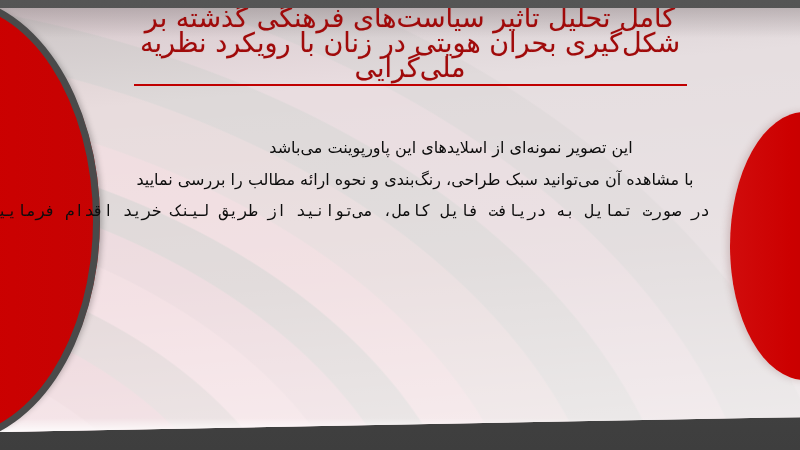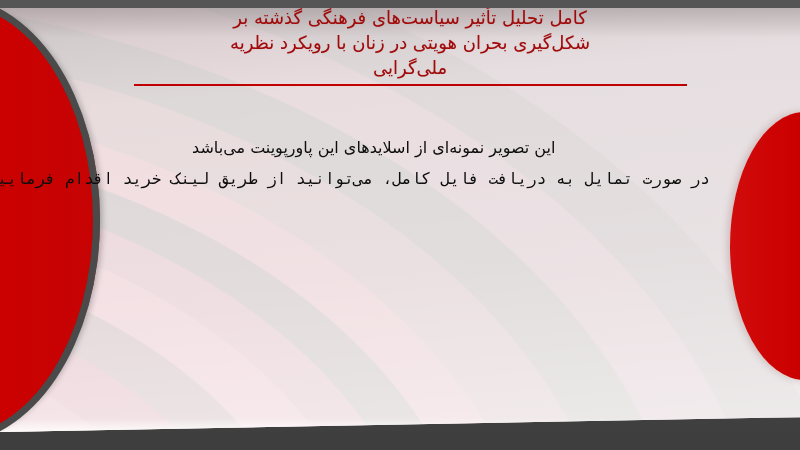--- a/index.html
+++ b/index.html
@@ -105,21 +105,21 @@
   }
 
   
   .title {
     position: absolute;
     left: 120px;
     top: -3px;
     width: 580px;
     text-align: center;
     color: #a00a0a;
-    font-size: 18px;
+    font-size: 27px;
     line-height: 25px;
     letter-spacing: 0px;
     direction: rtl;
     white-space: pre-line;
     text-shadow: 0 0 1px rgba(160,10,10,0.25);
   }
 
   
   .rule {
     position: absolute;
@@ -130,21 +130,21 @@
     background: #c00000;
   }
 
   
   .body-text {
     position: absolute;
     left: 120px;
     top: 124px;
     width: 590px;
     direction: rtl;
-    text-align: left;
+    text-align: center;
     color: #0d0d0d;
     font-size: 16px;
     line-height: 32px;
   }
   .body-line { display: block; white-space: nowrap; }
   .body-line.l1 { padding-left: 72px; }
   .body-line.l2 { padding-left: 0px; }
   .body-line.l3 { padding-left: 0px; font-family: Liberation Mono, monospace; }
 
   
@@ -172,17 +172,18 @@
     <div class="right-red"></div>
 
     <div class="title">کامل تحلیل تأثیر سیاست‌های فرهنگی گذشته بر
 شکل‌گیری بحران هویتی در زنان با رویکرد نظریه
 ملی‌گرایی</div>
 
     <div class="rule"></div>
 
     <div class="body-text">
       <span class="body-line l1">این تصویر نمونه‌ای از اسلایدهای این پاورپوینت می‌باشد</span>
+      <span class="body-line l2">با مشاهده آن می‌توانید سبک طراحی، رنگ‌بندی و نحوه ارائه مطالب را بررسی نمایید</span>
       <span class="body-line l3">در صورت تمایل به دریافت فایل کامل، می‌توانید از طریق لینک خرید اقدام فرمایید</span>
     </div>
   </div>
 
 </div>
 
 </body></html>

